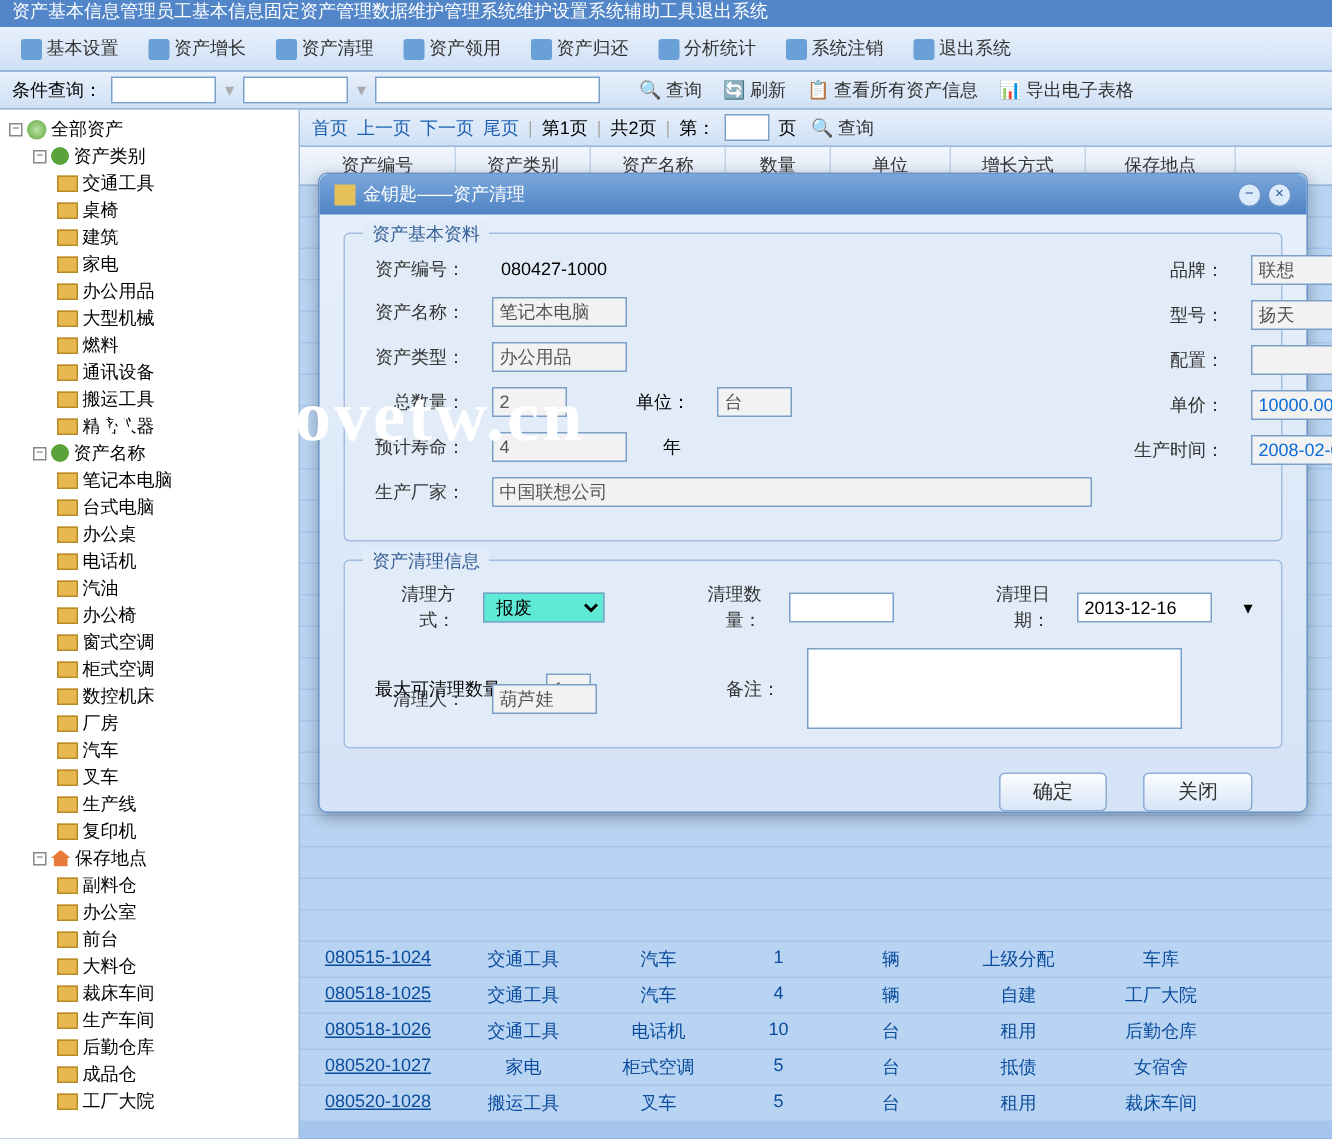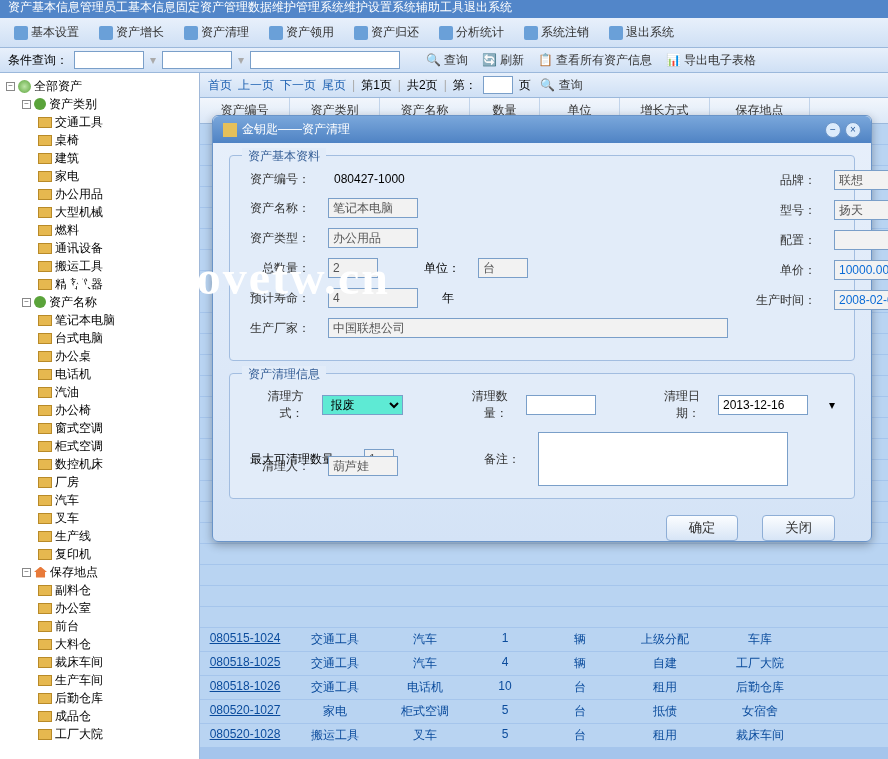--- a/index.html
+++ b/index.html
@@ -26,21 +26,21 @@
 .content { flex: 1; background: #a5c5ec; position: relative; overflow: hidden; }
 .pager { background: linear-gradient(#e8f0fb,#cfe0f5); padding: 3px 8px; display: flex; align-items: center; gap: 6px; border-bottom: 1px solid #9bb8db; }
 .pager a { color: #1b5fb0; cursor: pointer; }
 .pager input { width: 30px; height: 18px; border: 1px solid #7a9fc9; text-align: center; }
 .grid-head { background: linear-gradient(#f2f6fc,#dce8f7); display: flex; border-bottom: 1px solid #9bb8db; font-weight: normal; color: #333; }
 .grid-head div { padding: 4px 6px; border-right: 1px solid #c2d4ea; text-align: center; }
 .grid-body { }
 .grid-row { display: flex; background: #b9d4f2; border-bottom: 1px solid #a5c5ec; color: #0a4b9c; }
 .grid-row div { padding: 3px 6px; text-align: center; }
 .grid-row .c0 { color: #0a4b9c; text-decoration: underline; }
-.c0 { width: 90px; } .c1 { width: 90px; } .c2 { width: 90px; } .c3 { width: 70px; } .c4 { width: 80px; } .c5 { width: 90px; } .c6 { width: 100px; }
+.c0 { width: 104px; } .c1 { width: 90px; } .c2 { width: 90px; } .c3 { width: 70px; } .c4 { width: 80px; } .c5 { width: 90px; } .c6 { width: 100px; }
 .dialog { position: absolute; left: 12px; top: 42px; width: 660px; background: linear-gradient(#e8f0fb,#d4e3f6); border: 1px solid #6a94c8; border-radius: 6px; box-shadow: 0 3px 10px rgba(0,0,0,.3); }
 .dlg-title { background: linear-gradient(#7aa7db,#4f83c4); color: #fff; padding: 5px 10px; border-radius: 6px 6px 0 0; display: flex; align-items: center; justify-content: space-between; }
 .dlg-title .ttl { display: flex; align-items: center; gap: 5px; }
 .dlg-title .key { width: 14px; height: 14px; background: #e6c05a; display: inline-block; }
 .dlg-title .wbtns { display: flex; gap: 4px; }
 .wbtn { width: 16px; height: 16px; border-radius: 50%; background: #dcebfb; border: 1px solid #6a94c8; display: inline-flex; align-items: center; justify-content: center; font-size: 10px; color: #2a5b9a; cursor: pointer; }
 .dlg-body { padding: 12px 16px 0; }
 .fieldset { border: 1px solid #a2bde0; border-radius: 4px; padding: 14px 16px 12px; margin-bottom: 12px; position: relative; background: #e2ecf9; }
 .fieldset .legend { position: absolute; top: -8px; left: 12px; background: #e2ecf9; padding: 0 6px; color: #355e96; }
 .frow { display: flex; align-items: center; margin-bottom: 10px; gap: 18px; }

